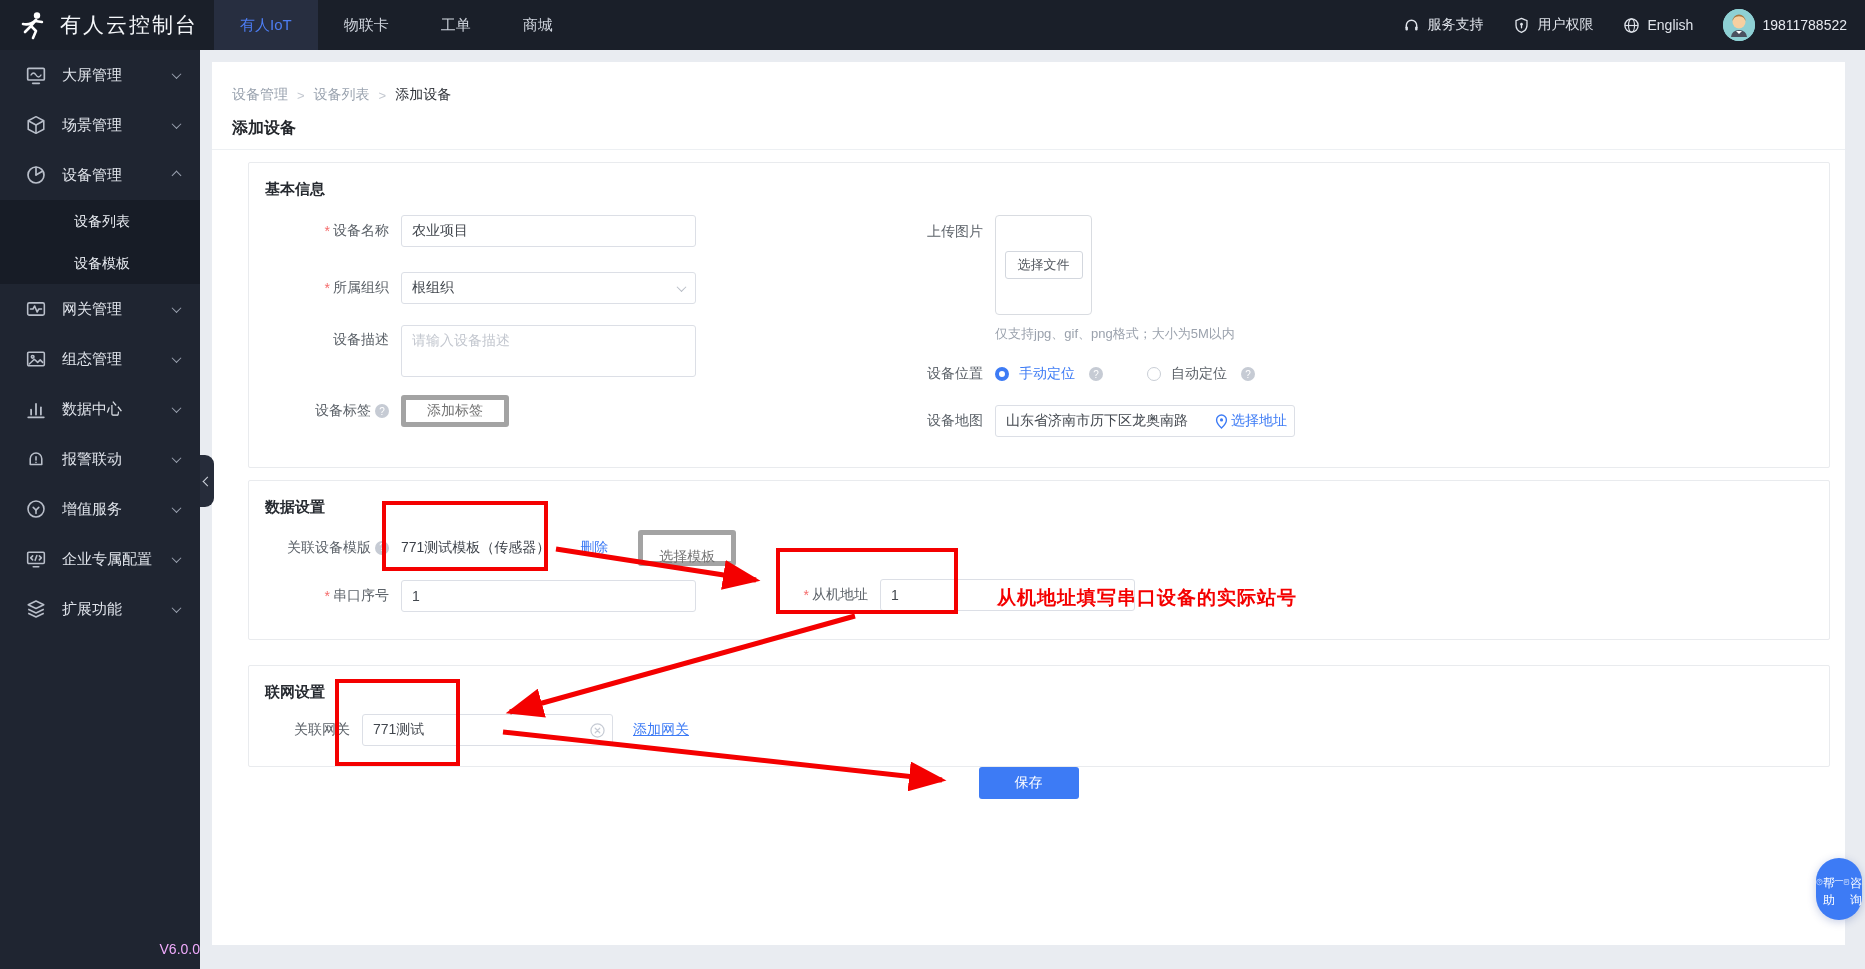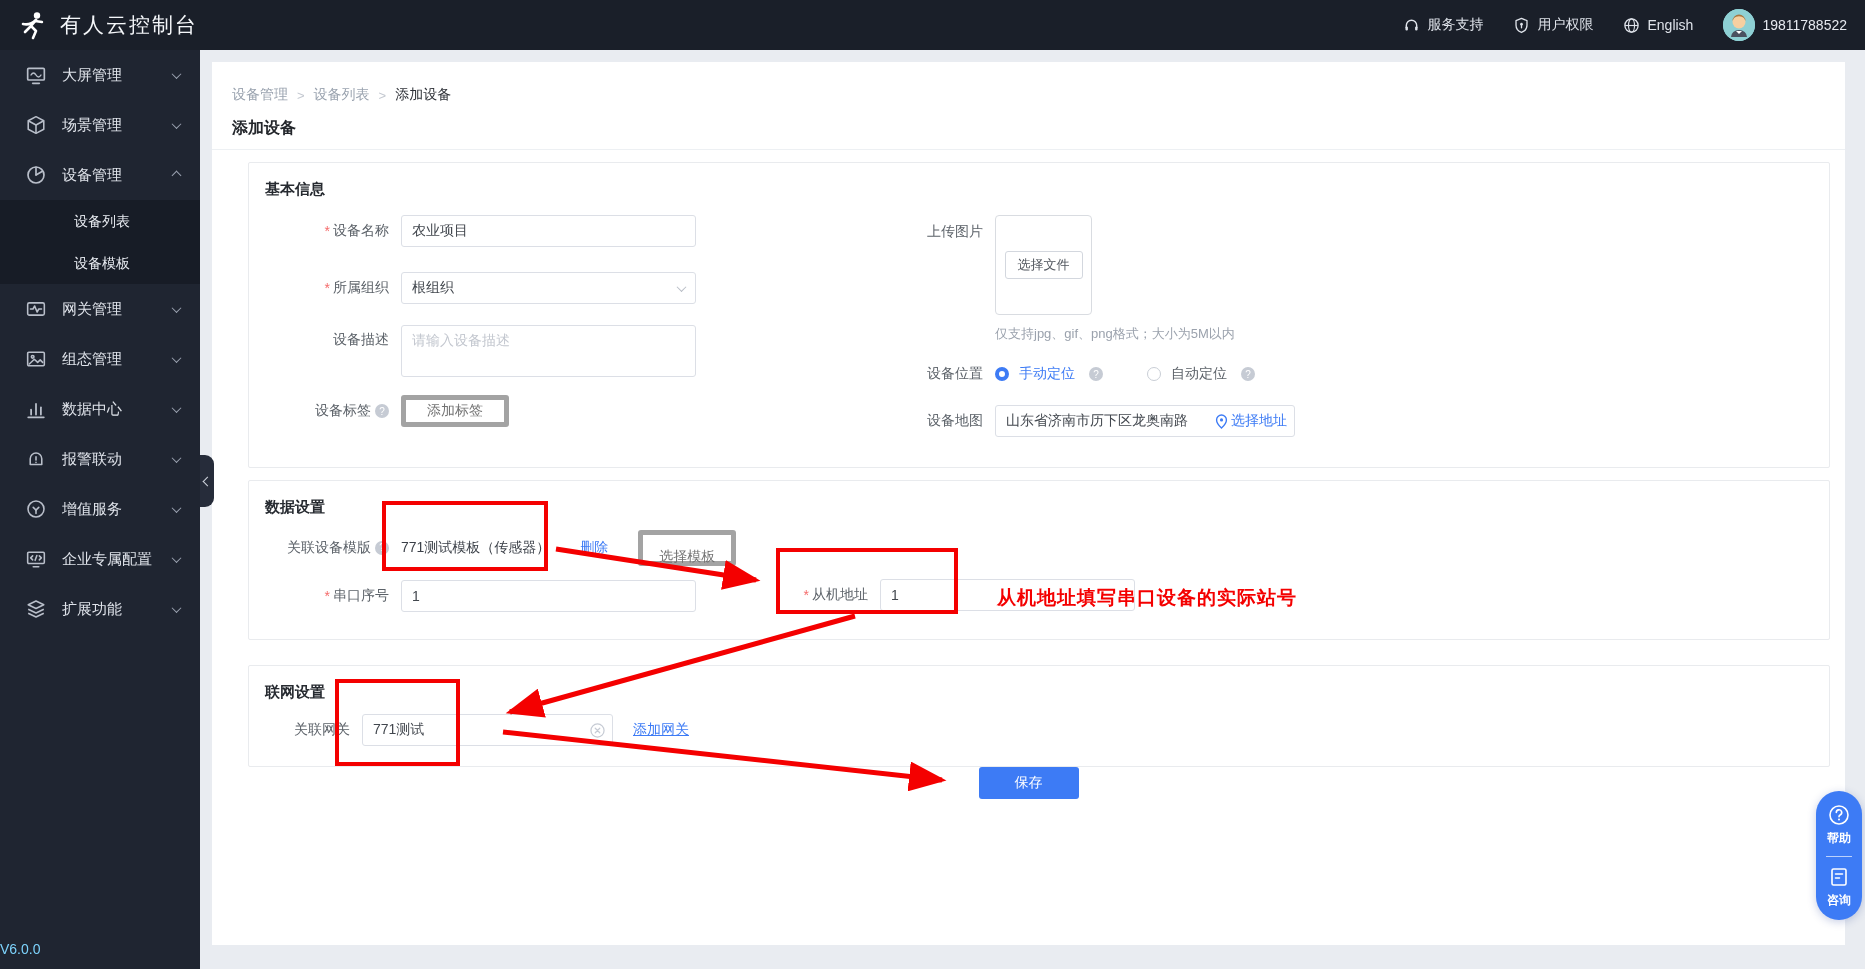--- a/index.html
+++ b/index.html
@@ -23,21 +23,21 @@
   
   .sidebar { position:absolute; left:0; top:50px; bottom:0; width:200px; background:#1f2531; z-index:15; }
   .side-item { height:50px; display:flex; align-items:center; padding:0 20px 0 26px; color:#dfe3ea; font-size:15px; cursor:pointer; }
   .sicon { width:20px; height:20px; margin-right:16px; flex:none; display:block; }
   .sicon svg { width:20px; height:20px; display:block; }
   .chev { width:7px; height:7px; border-right:1.5px solid #9aa2b0; border-bottom:1.5px solid #9aa2b0; margin-left:auto; flex:none; }
   .chev.down { transform:rotate(45deg) translate(-1px,-1px); }
   .chev.up { transform:rotate(-135deg); }
   .submenu { background:#171c26; }
   .sub-item { height:42px; line-height:42px; padding-left:74px; color:#e8ebf1; font-size:14px; cursor:pointer; }
-  .version { position:absolute; left:0; right:0; bottom:12px; text-align:left; color:#7dd3fc; font-size:14px; }
+  .version { position:absolute; left:0; right:0; bottom:12px; text-align:right; color:#f0abfc; font-size:14px; }
   .collapse-handle { position:absolute; left:200px; top:455px; width:14px; height:52px; background:#262c3a; border-radius:0 9px 9px 0; display:flex; align-items:center; justify-content:center; cursor:pointer; z-index:16; }
   .collapse-handle .chev { margin:0; border-color:#cfd4dd; transform:rotate(135deg); }
 
   
   .content { position:absolute; left:200px; top:50px; right:0; bottom:0; background:#e9ecf1; }
   .panel { position:absolute; left:12px; top:12px; right:20px; bottom:24px; background:#ffffff; overflow:hidden; }
   .breadcrumb { padding:24px 0 0 20px; font-size:14px; color:#9aa3af; display:flex; gap:9px; align-items:center; }
   .crumb { cursor:pointer; }
   .crumb-sep { color:#c3c8d0; font-size:13px; }
   .crumb.current { color:#2f3238; cursor:default; }
@@ -94,21 +94,21 @@
   .gw-label { width:85px; text-align:right; font-size:14px; color:#5c6269; margin-right:12px; flex:none; white-space:nowrap; }
   .gw-input { position:relative; width:251px; display:flex; align-items:center; }
   .gw-input .inp { width:100%; padding-right:30px; }
   .clear-icon { position:absolute; right:8px; width:15px; height:15px; cursor:pointer; display:block; }
   .gw-add { margin-left:20px; text-decoration:underline; }
 
   .save-row { text-align:center; }
   .btn-primary { width:100px; height:32px; background:#3d7bf5; color:#fff; border:none; border-radius:3px; font-size:14px; cursor:pointer; font-family:inherit; }
 
   
-  .float-widget { position:absolute; right:3px; bottom:49px; width:46px; background:#3d7bf5; border-radius:23px; padding:13px 0 11px; display:flex; flex-direction:column; align-items:center; color:#fff; z-index:40; box-shadow:0 2px 8px rgba(30,60,150,.25);font-weight:bold; }
+  .float-widget { position:absolute; right:3px; bottom:49px; width:46px; background:#3d7bf5; border-radius:23px; padding:13px 0 11px; display:flex; flex-direction:row; color:#fff; z-index:40; box-shadow:0 2px 8px rgba(30,60,150,.25); }
   .fw-icon { width:22px; height:22px; display:block; }
   .fw-label { font-size:12px; margin-top:4px; }
   .fw-divider { width:26px; border-top:1px solid rgba(255,255,255,.65); margin:9px 0; }
 
   
   .anno { position:absolute; left:0; top:0; width:1865px; height:969px; pointer-events:none; z-index:30; }
 </style>
 </head>
 <body>
 
@@ -116,20 +116,26 @@
 
   <div class="header">
     <svg class="logo" viewBox="0 0 32 32">
       <circle cx="21" cy="6.5" r="3.2" fill="#fff"></circle>
       <path d="M20,11 C16,15 12,16 7,15" stroke="#fff" stroke-width="2.6" fill="none" stroke-linecap="round"></path>
       <path d="M20,11 L15,17 L20,22 L17,29" stroke="#fff" stroke-width="2.6" fill="none" stroke-linecap="round" stroke-linejoin="round"></path>
       <path d="M15,17 L9,23" stroke="#fff" stroke-width="2.6" fill="none" stroke-linecap="round"></path>
       <path d="M19,12 L26,13" stroke="#fff" stroke-width="2.4" fill="none" stroke-linecap="round"></path>
     </svg>
     <div class="brand">有人云控制台</div>
+    <div class="top-nav">
+      <div class="tab active">有人IoT</div>
+      <div class="tab">物联卡</div>
+      <div class="tab">工单</div>
+      <div class="tab">商城</div>
+    </div>
     <div class="header-right">
       <div class="hr-item">
         <svg class="hicon" viewBox="0 0 18 18">
           <path d="M3.5,11.5 V9 a5.5,5.5 0 0 1 11,0 V11.5" stroke="#dfe3ea" stroke-width="1.5" fill="none" stroke-linecap="round"></path>
           <rect x="2.6" y="10" width="2.6" height="4.4" rx="1.2" fill="#dfe3ea"></rect>
           <rect x="12.8" y="10" width="2.6" height="4.4" rx="1.2" fill="#dfe3ea"></rect>
         </svg>
         <span>服务支持</span>
       </div>
       <div class="hr-item">

